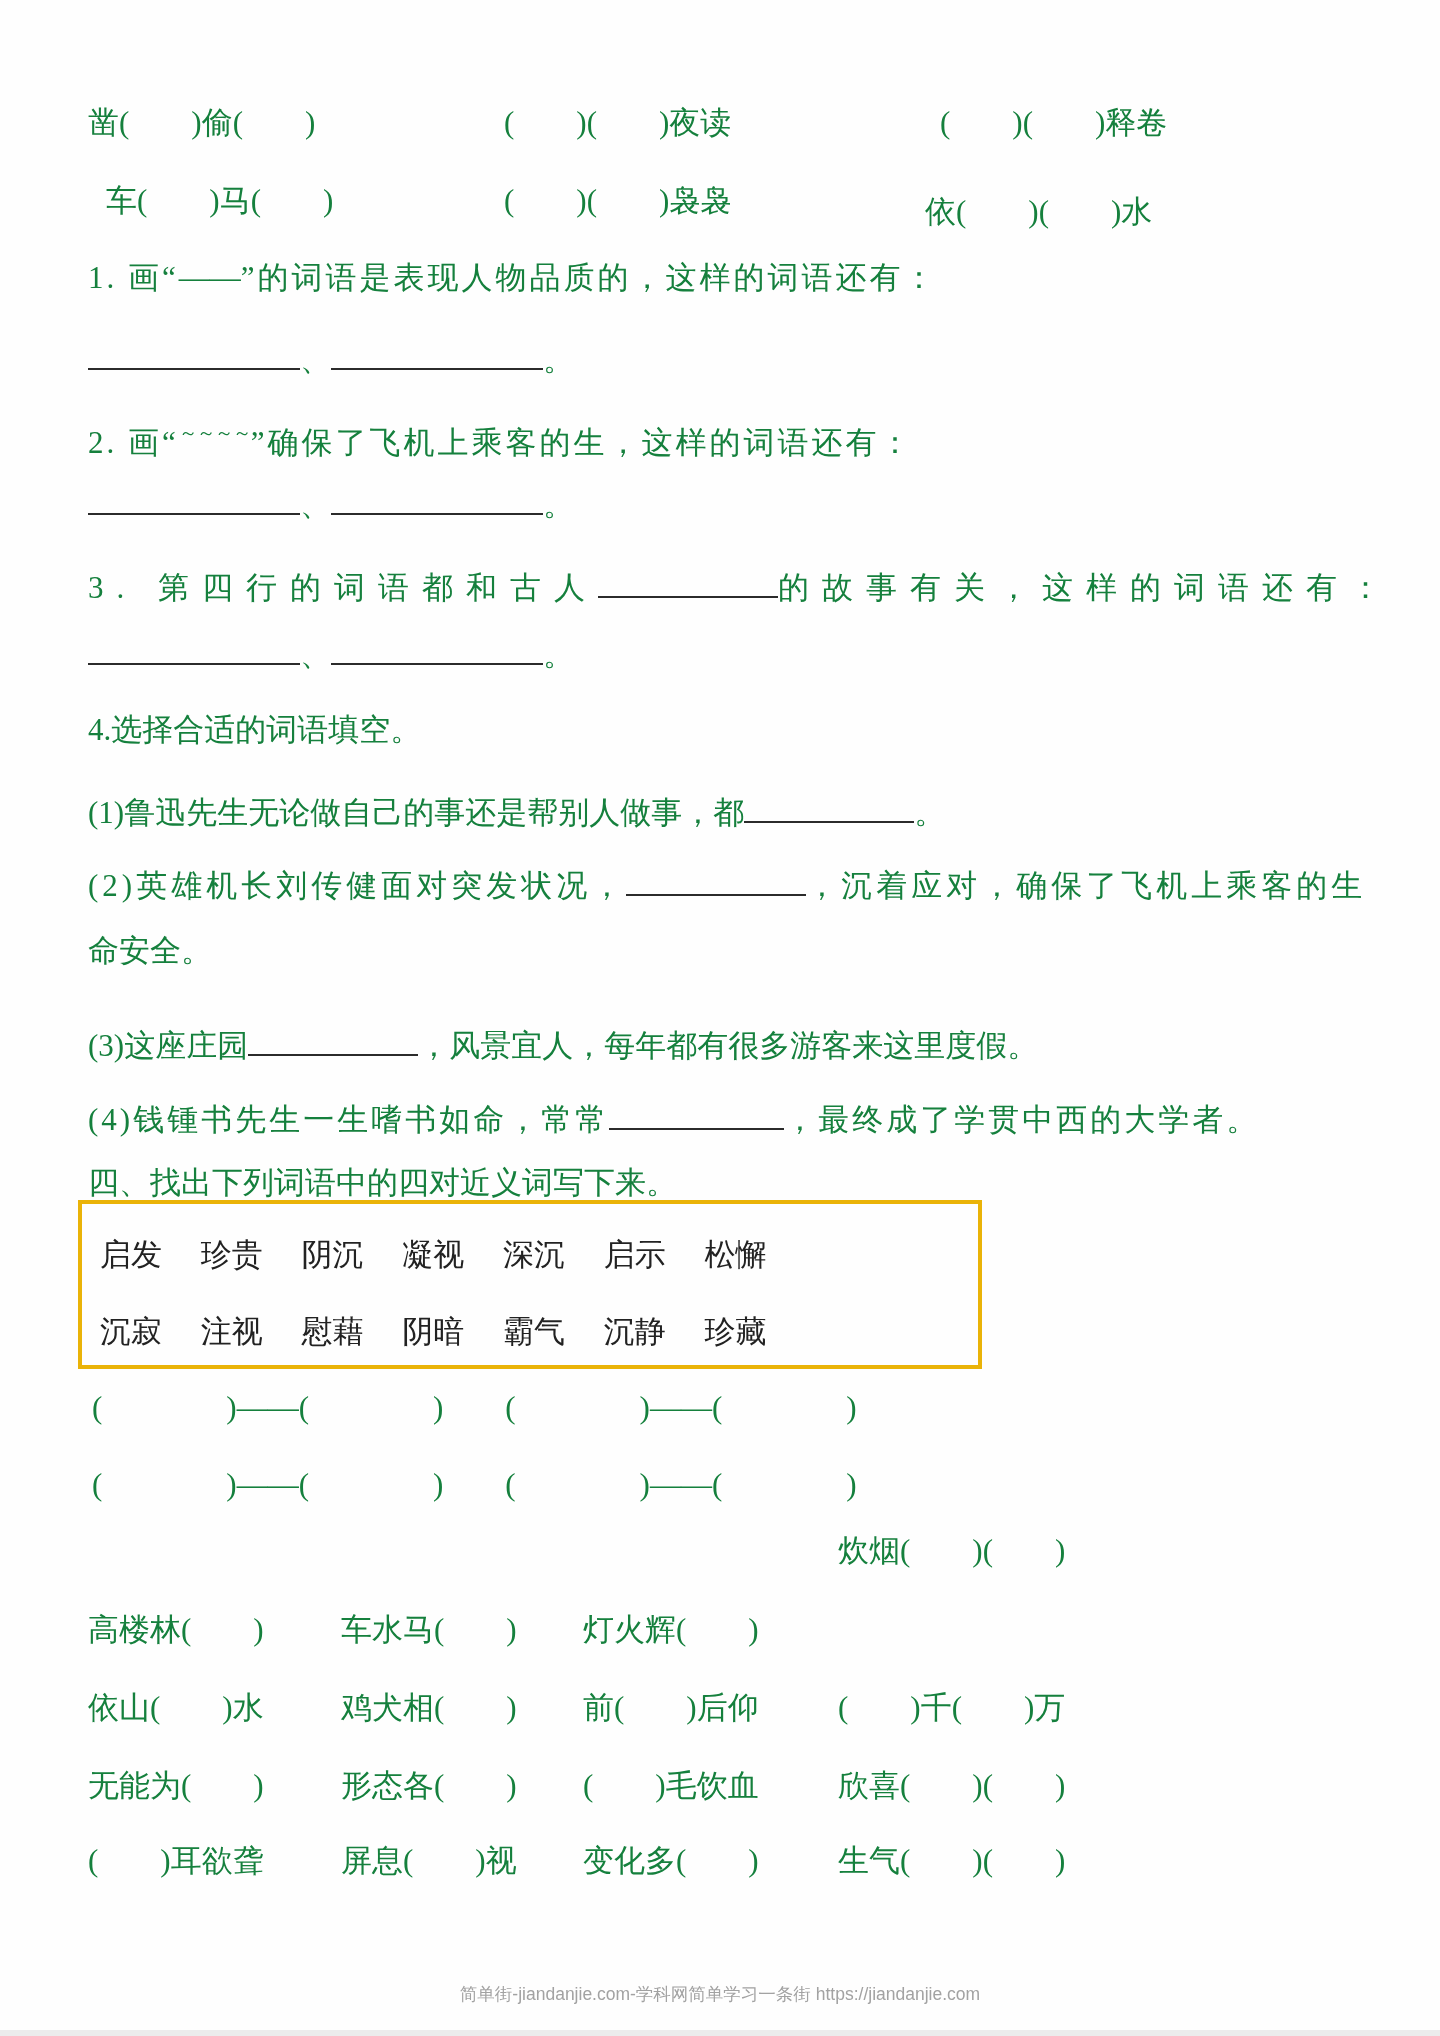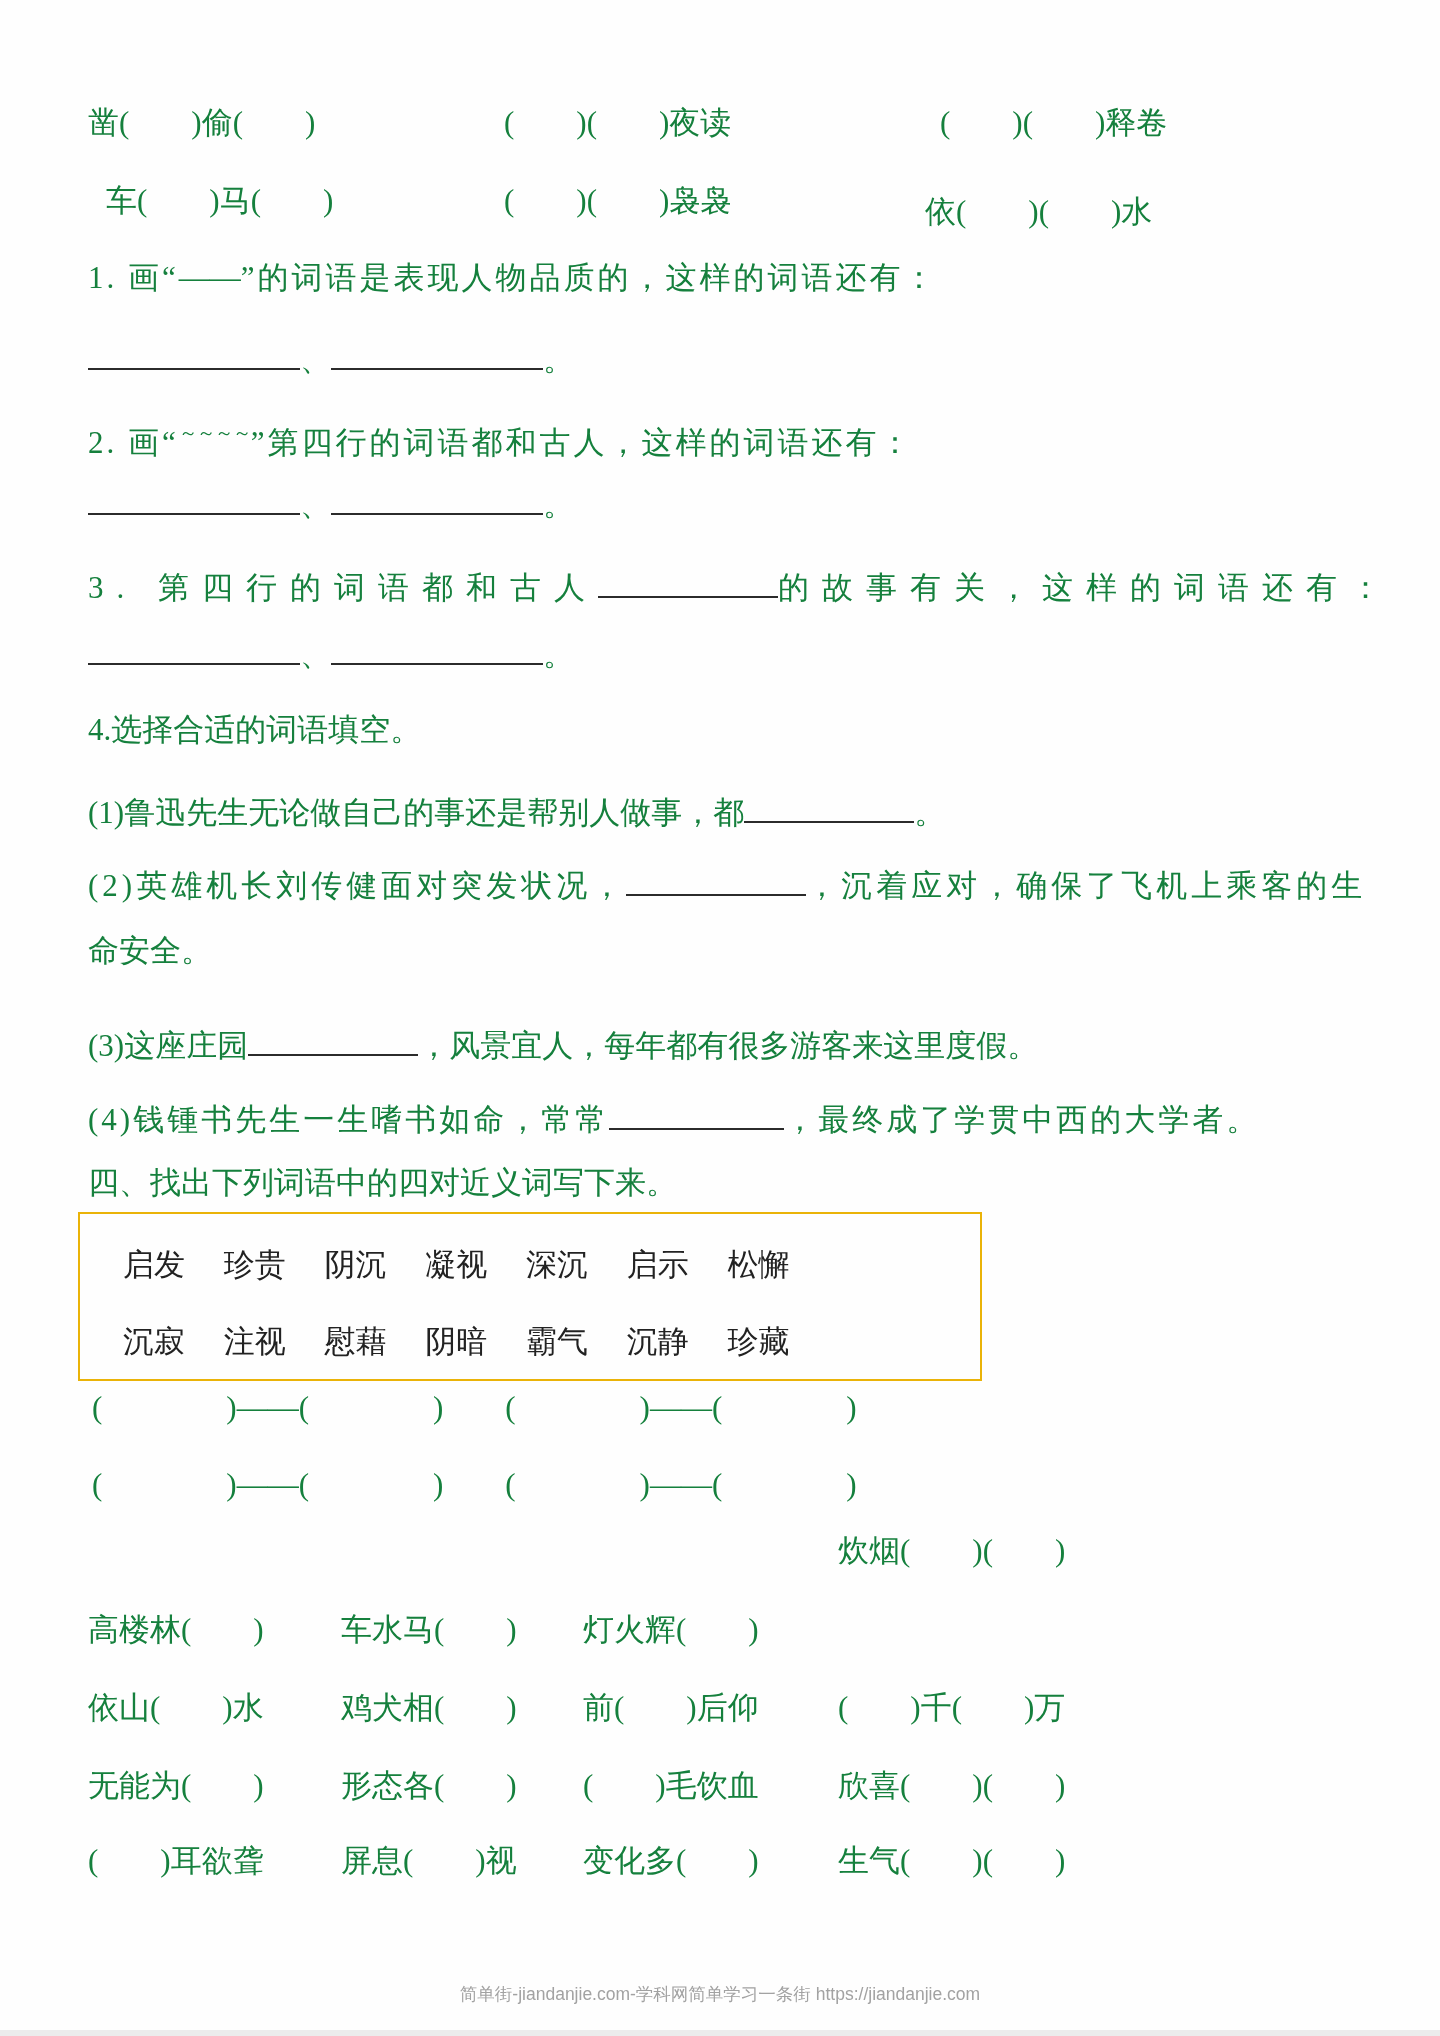--- a/index.html
+++ b/index.html
@@ -33,25 +33,24 @@
   .dash-mark{letter-spacing:0;}
   .wavy{
     font-size:19px;
     vertical-align:14px;
     letter-spacing:-1px;
   }
   .bank{
     position:absolute;
     left:78px;top:1200px;
     width:904px;height:169px;
-    border:2px solid #eab308;
+    border:4px solid #eab308;
     box-sizing:border-box;
-    padding:12px 0 0 43px;
+    padding:12px 0 0 18px;
     background:#fefefe;
-    margin-top:12px;
   }
   .bank-row{
     height:77px;
     display:flex;
     align-items:center;
     font-size:31px;
     white-space:pre;
     color:#222222;
   }
   .footer{
@@ -80,21 +79,21 @@
   <span class="t" style="top:103px;left:940px">(　　)(　　)释卷</span>
 
   <span class="t" style="top:181px;left:106px">车(　　)马(　　)</span>
   <span class="t" style="top:181px;left:504px">(　　)(　　)袅袅</span>
   <span class="t" style="top:192px;left:925px">依(　　)(　　)水</span>
 
   <div class="t ls3" style="top:258px;left:88px"><span>1. 画“</span><span class="dash-mark">——</span><span>”的词语是表现人物品质的，这样的词语还有：</span></div>
 
   <div class="t" style="top:335px;left:88px"><span class="blank w212"></span><span>、</span><span class="blank w212"></span><span>。</span></div>
 
-  <div class="t ls3" style="top:413px;left:88px"><span>2. 画“</span><span class="wavy">～～～～</span><span>”第四行的词语都和古人，这样的词语还有：</span></div>
+  <div class="t ls3" style="top:413px;left:88px"><span>2. 画“</span><span class="wavy">～～～～</span><span>”确保了飞机上乘客的生，这样的词语还有：</span></div>
 
   <div class="t" style="top:480px;left:88px"><span class="blank w212"></span><span>、</span><span class="blank w212"></span><span>。</span></div>
 
   <div class="t ls13" style="top:563px;left:88px"><span>3. 第四行的词语都和古人</span><span class="blank w180"></span><span>的故事有关，这样的词语还有：</span></div>
 
   <div class="t" style="top:630px;left:88px"><span class="blank w212"></span><span>、</span><span class="blank w212"></span><span>。</span></div>
 
   <div class="t" style="top:710px;left:88px">4.选择合适的词语填空。</div>
 
   <div class="t" style="top:788px;left:88px"><span>(1)鲁迅先生无论做自己的事还是帮别人做事，都</span><span class="blank w170"></span><span>。</span></div>

